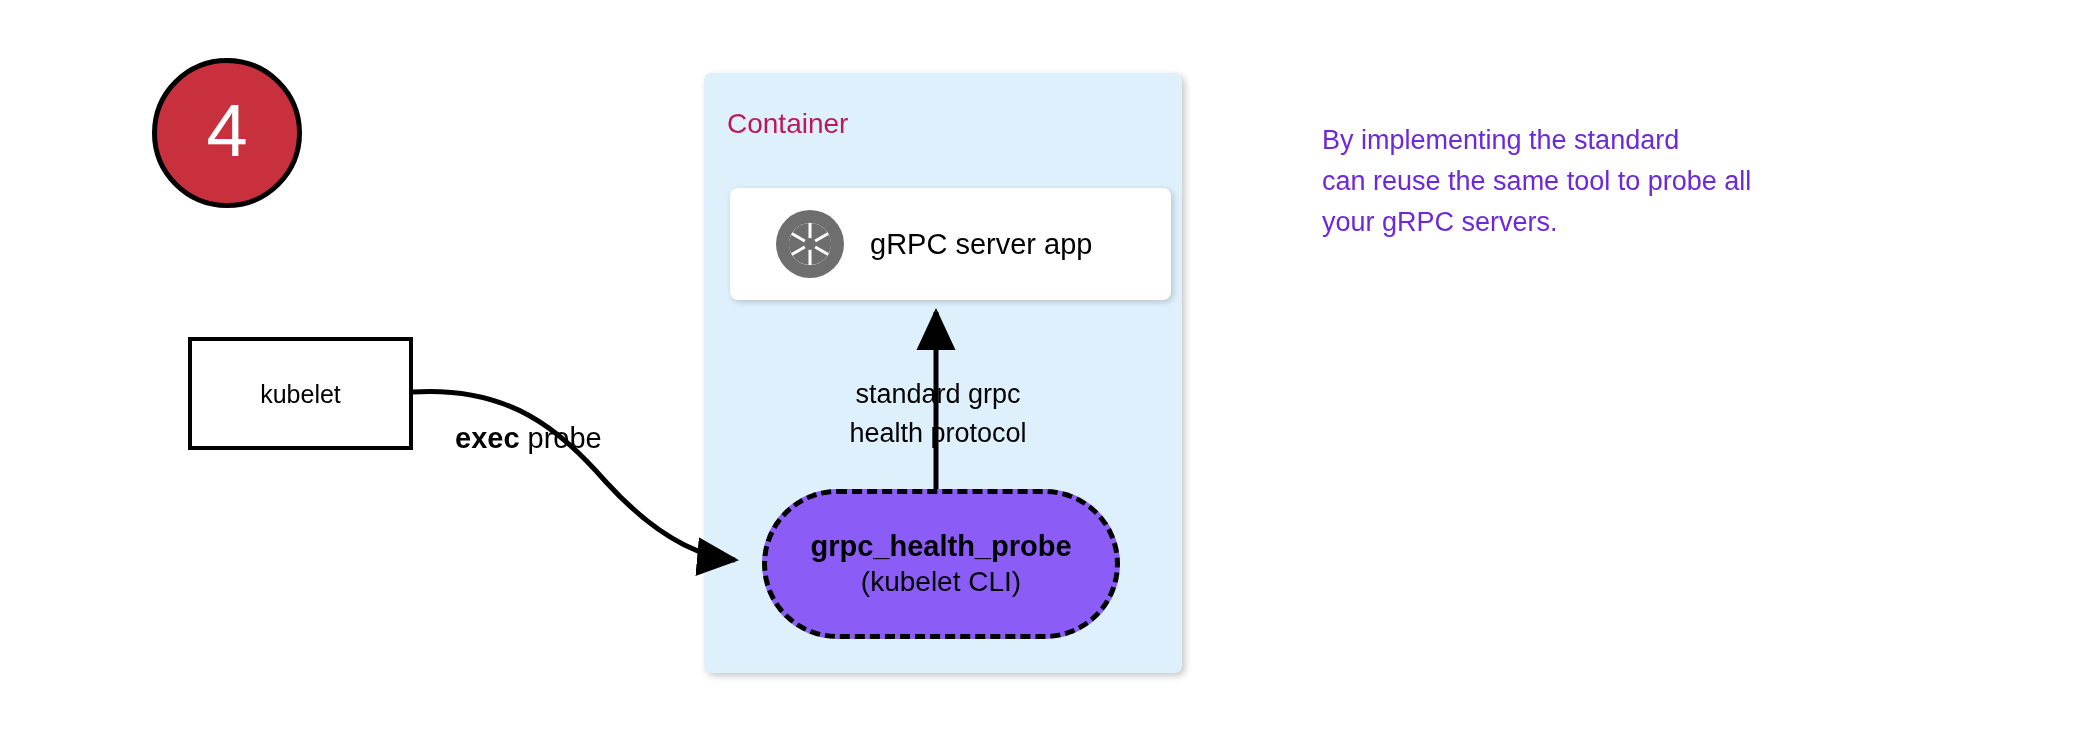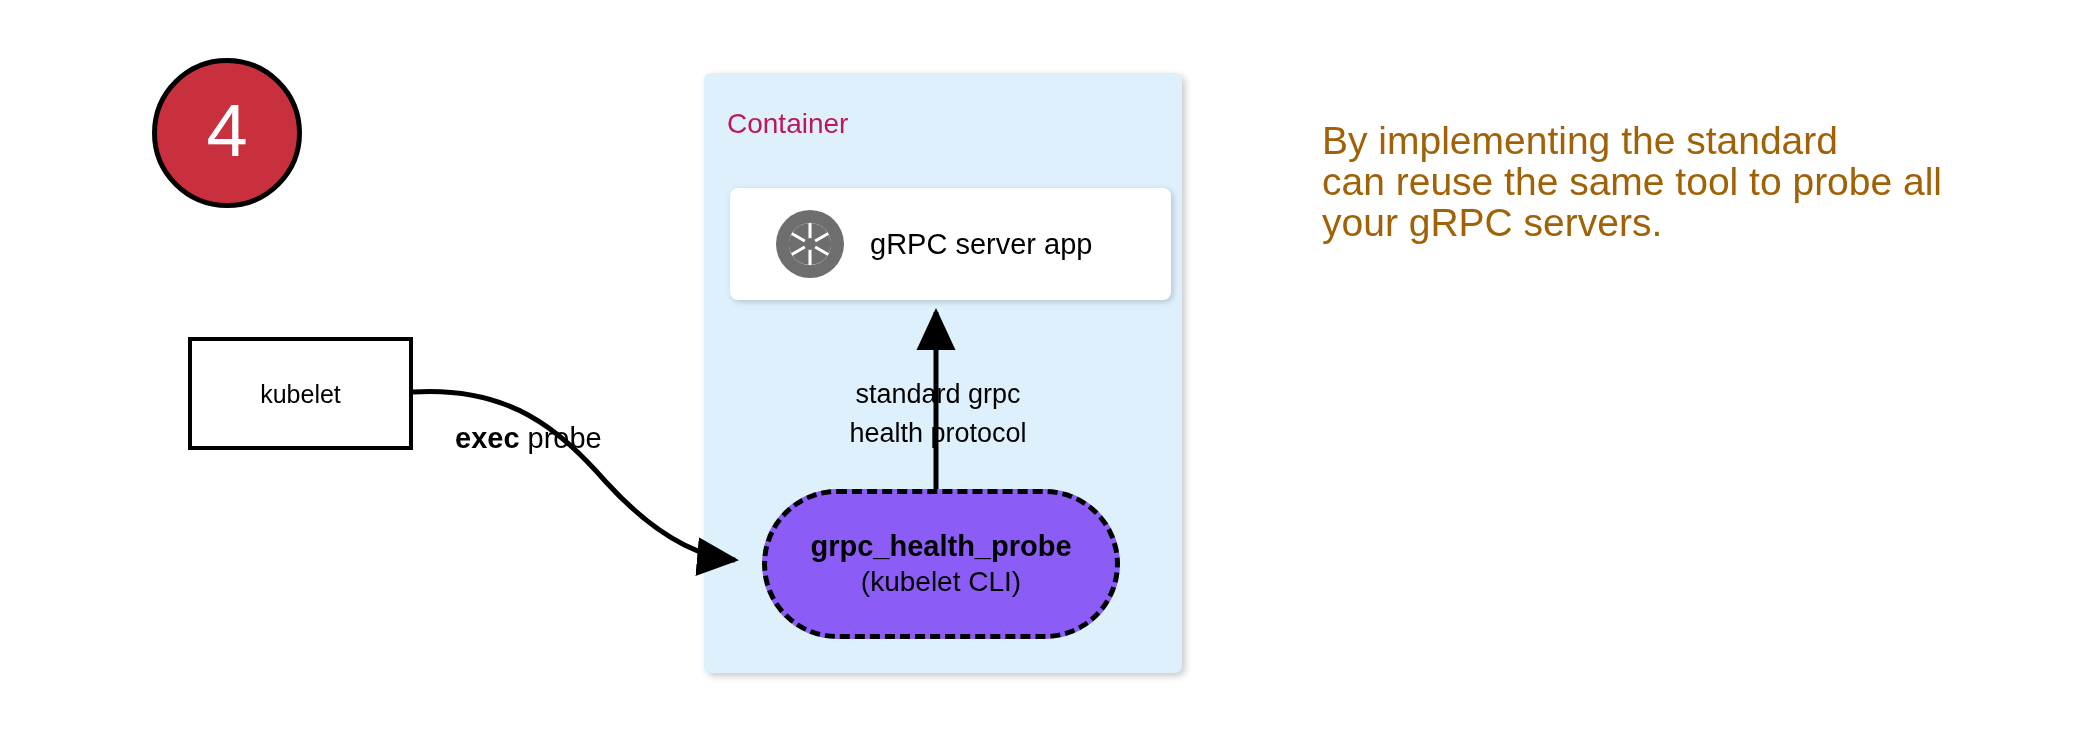--- a/index.html
+++ b/index.html
@@ -167,23 +167,23 @@
     line-height: 36px;
     white-space: nowrap;
   }
 
   
   .side-note {
     position: absolute;
     left: 1322px;
     top: 120px;
     width: 600px;
-    font-size: 39px;
+    font-size: 27px;
     line-height: 41px;
-    color: #a16207;
+    color: #6d28d9;
   }
   .side-note div { white-space: nowrap; }
 
   svg.overlay {
     position: absolute;
     left: 0;
     top: 0;
     width: 2100px;
     height: 750px;
     pointer-events: none;

